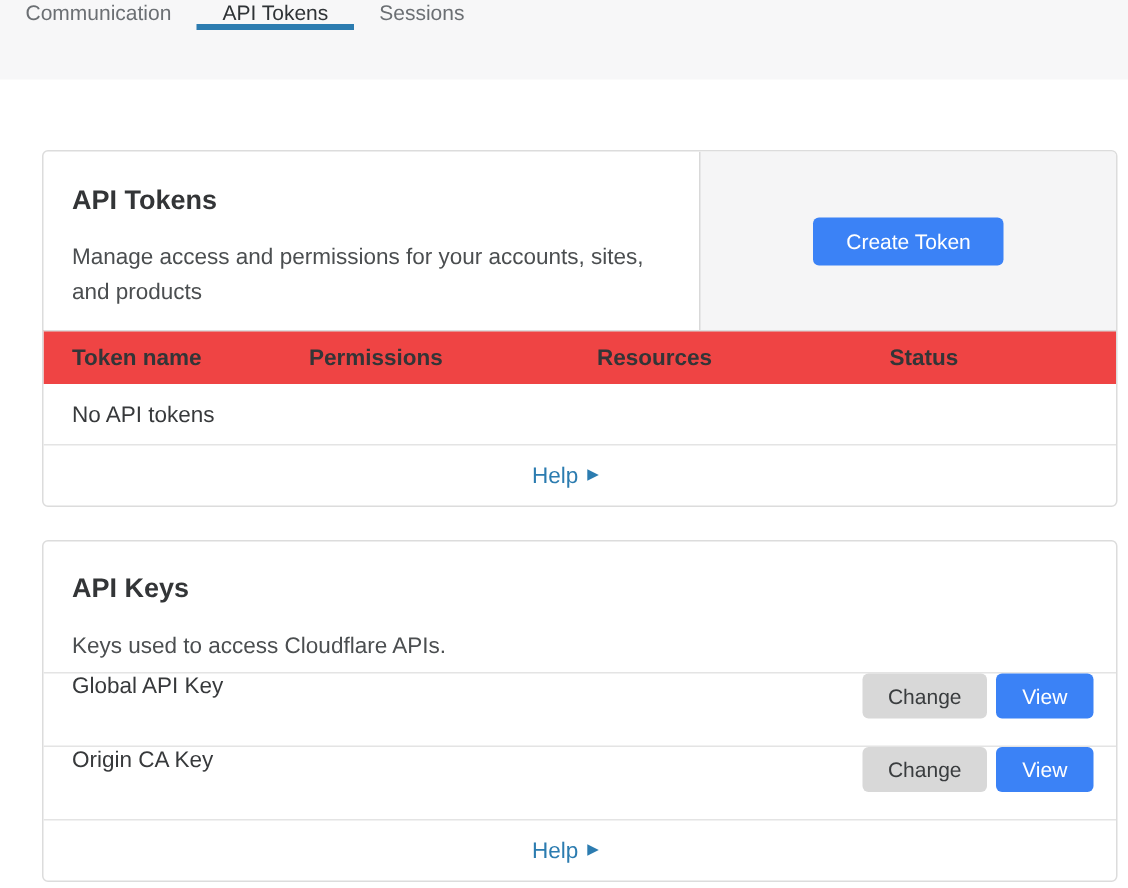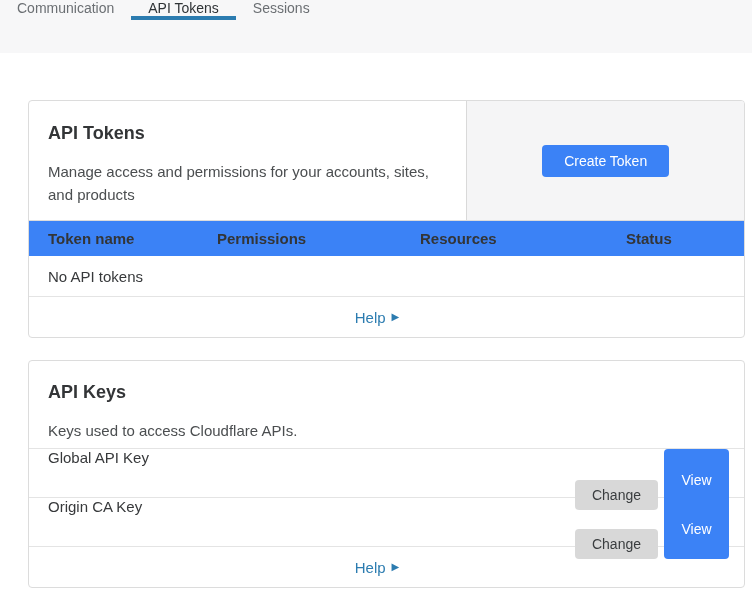--- a/index.html
+++ b/index.html
@@ -24,27 +24,27 @@
   .split-header .right { width: 285px; background: #f5f5f6; border-left: 1px solid #d9d9d9;
     display: flex; align-items: center; justify-content: center; }
 
   .card-title { font-size: 18px; font-weight: bold; color: #333537; }
   .card-desc { margin-top: 16px; font-size: 15px; line-height: 1.55; color: #4b4e50; max-width: 410px; }
 
   .btn { display: inline-block; border: none; border-radius: 4px; font-family: "Liberation Sans", sans-serif;
     font-size: 14px; cursor: pointer; line-height: 1; }
   .btn-primary { background: #3b82f6; color: #ffffff; }
   .btn-create { padding: 9px 22px; font-size: 14px; }
-  .btn-secondary { background: #d8d8d8; color: #3a3d3f; margin-top: 31px; }
+  .btn-secondary { background: #d8d8d8; color: #3a3d3f; }
   .btn-row { padding: 8px 16px; }
 
   
   .table-head { display: grid; grid-template-columns: 158px 192px 195px 1fr;
-    background: #3b82f6; border-top: 1px solid #dcdcdc; padding: 9px 0 9px 19px;
-    font-size: 15px; font-weight: bold; color: #333537; gap: 11px; }
+    background: #ef4444; border-top: 1px solid #dcdcdc; padding: 9px 0 9px 19px;
+    font-size: 15px; font-weight: bold; color: #333537; }
   .empty-row { padding: 10px 19px; font-size: 15px; color: #37393b; height: 40px;
     display: flex; align-items: center; }
   .card-footer { border-top: 1px solid #e4e4e4; height: 41px; display: flex;
     align-items: center; justify-content: center; padding-right: 19px; }
   .help-link { color: #2c7cb0; font-size: 15px; text-decoration: none; display: inline-flex;
     align-items: center; gap: 6px; cursor: pointer; }
   .help-arrow { font-size: 10px; line-height: 1; }
 
   
   .keys-header { padding: 21px 19px 0 19px; height: 87px; }

